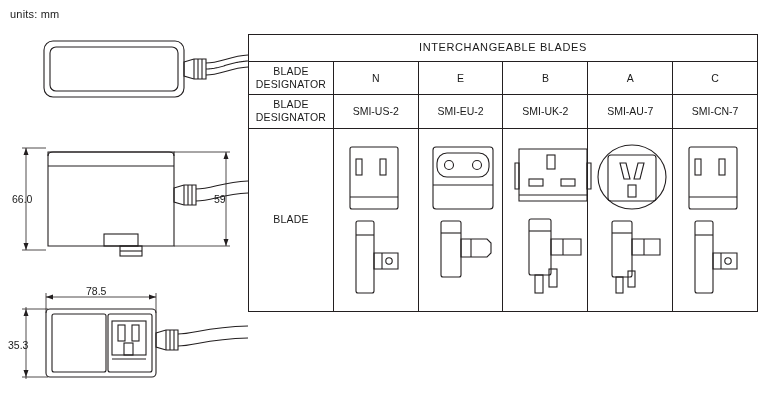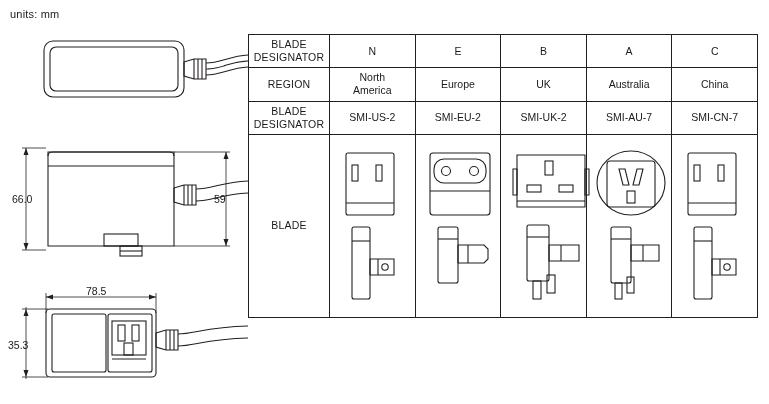--- a/index.html
+++ b/index.html
@@ -187,44 +187,36 @@
         <line x1="14" y1="90" x2="40" y2="90"></line>
         <path d="M18,22 L15.5,29 L20.5,29 Z" fill="#231f20" stroke="none"></path>
         <path d="M18,90 L15.5,83 L20.5,83 Z" fill="#231f20" stroke="none"></path>
       </g>
       <text class="dim-text" x="0" y="62">35.3</text>
     </svg>
   </div>
 
   <table class="blade-table">
     <tbody>
+      <tr>
+        <td class="title-cell" colspan="6">INTERCHANGEABLE BLADES</td>
+      </tr>
 
       <tr class="designator-row">
         <td class="row-label">
           <div>BLADE</div>
           <div>DESIGNATOR</div>
         </td>
         <td>N</td>
         <td>E</td>
         <td>B</td>
         <td>A</td>
         <td>C</td>
       </tr>
 
-      <tr class="region-row">
-        <td class="row-label">REGION</td>
-        <td>
-          <div>North</div>
-          <div>America</div>
-        </td>
-        <td>Europe</td>
-        <td>UK</td>
-        <td>Australia</td>
-        <td>China</td>
-      </tr>
 
       <tr class="accessory-row">
         <td class="row-label">
           <div>BLADE</div>
           <div>DESIGNATOR</div>
         </td>
         <td>SMI-US-2</td>
         <td>SMI-EU-2</td>
         <td>SMI-UK-2</td>
         <td>SMI-AU-7</td>

